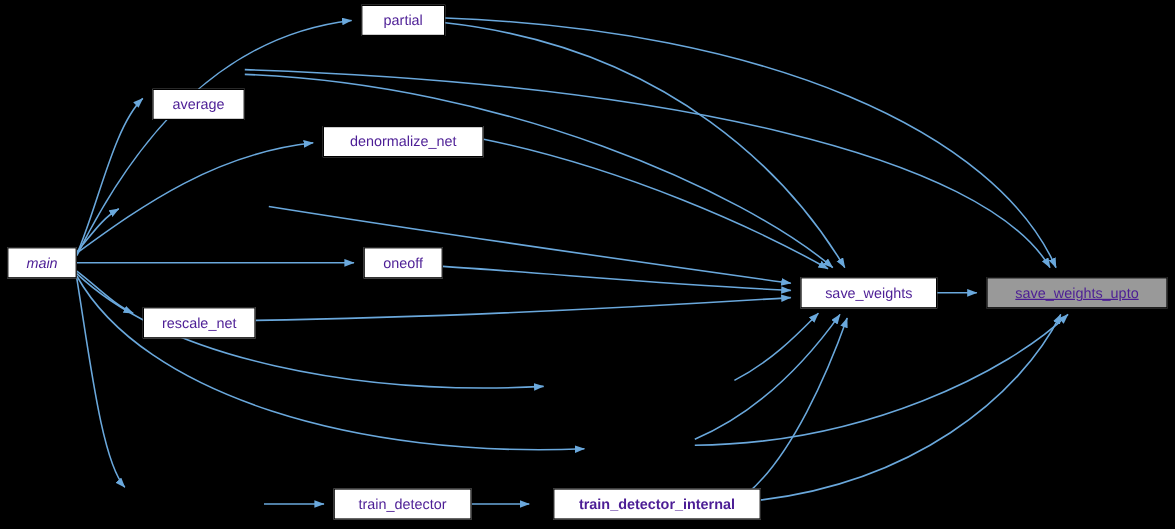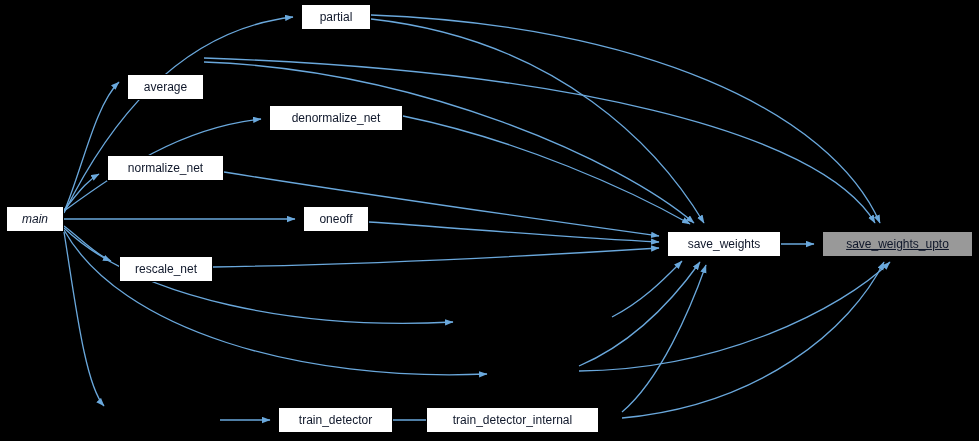--- a/index.html
+++ b/index.html
@@ -21,21 +21,21 @@
     top: 0;
     width: 979px;
     height: 441px;
     pointer-events: none;
   }
   .node {
     position: absolute;
     box-sizing: border-box;
     background: #ffffff;
     border: 1px solid #000000;
-    color: #0f172a;
+    color: #4c1d95;
     font-size: 12px;
     line-height: 1;
     display: flex;
     align-items: center;
     justify-content: center;
     white-space: nowrap;
     letter-spacing: 0px;
   }
   .node.highlight {
     background: #999999;
@@ -112,33 +112,30 @@
   </div>
   <div class="node" style="left:301px;top:4px;width:70px;height:26px;">
     <span>partial</span>
   </div>
   <div class="node" style="left:127px;top:54px;width:77px;height:26px;margin-top:20px;">
     <span>average</span>
   </div>
   <div class="node" style="left:269px;top:105px;width:134px;height:26px;">
     <span>denormalize_net</span>
   </div>
-  <div class="node" style="left:107px;top:155px;width:117px;height:26px;">
-    <span>normalize_net</span>
-  </div>
   <div class="node" style="left:303px;top:206px;width:66px;height:26px;">
     <span>oneoff</span>
   </div>
   <div class="node" style="left:119px;top:256px;width:94px;height:26px;">
     <span>rescale_net</span>
   </div>
   <div class="node" style="left:278px;top:407px;width:115px;height:26px;">
     <span>train_detector</span>
   </div>
-  <div class="node" style="left:426px;top:407px;width:173px;height:26px;">
+  <div class="node" style="left:461px;top:407px;width:173px;height:26px;font-weight:bold;">
     <span>train_detector_internal</span>
   </div>
   <div class="node" style="left:667px;top:231px;width:114px;height:26px;">
     <span>save_weights</span>
   </div>
   <div class="node highlight" style="left:822px;top:231px;width:151px;height:26px;">
     <span>save_weights_upto</span>
   </div>
 
 </div>

